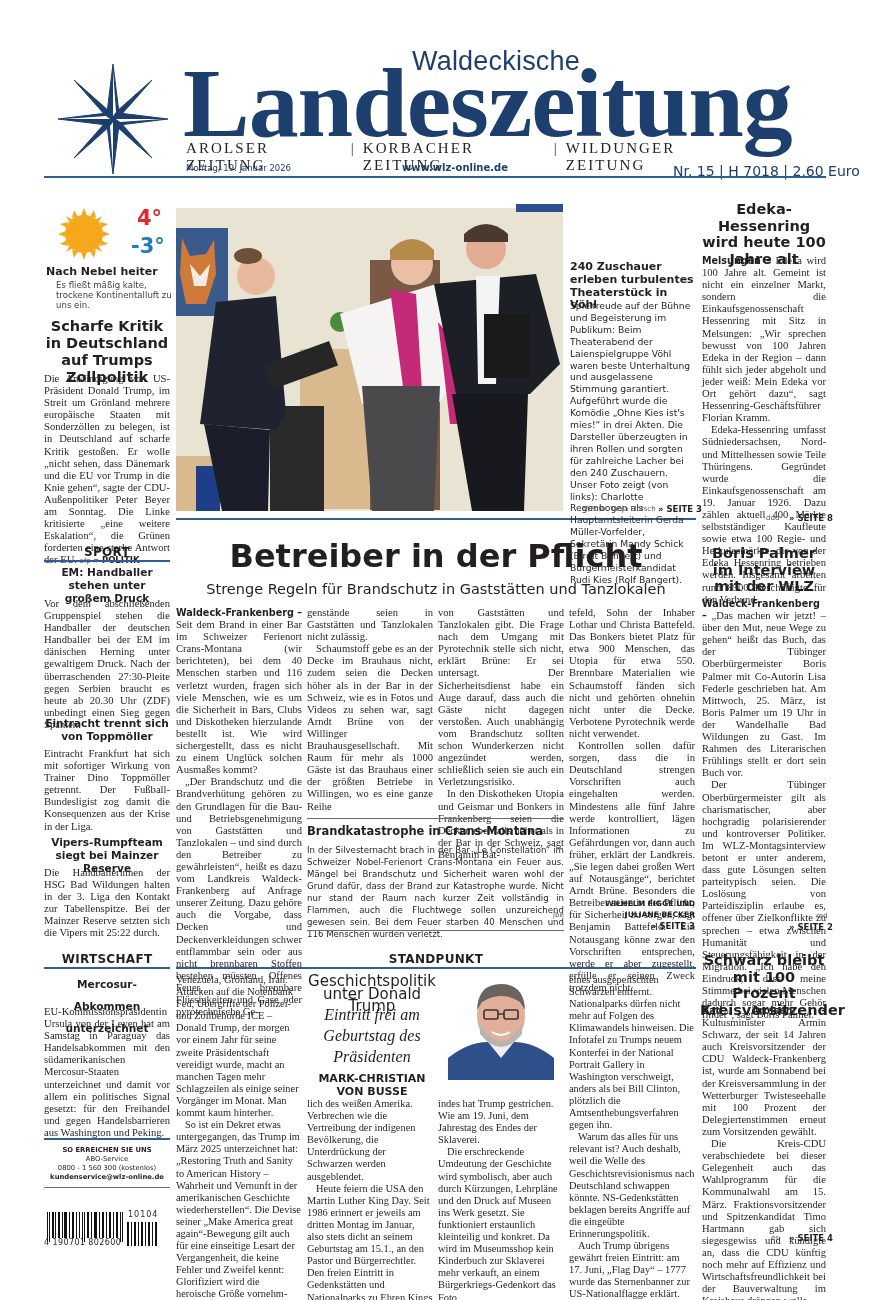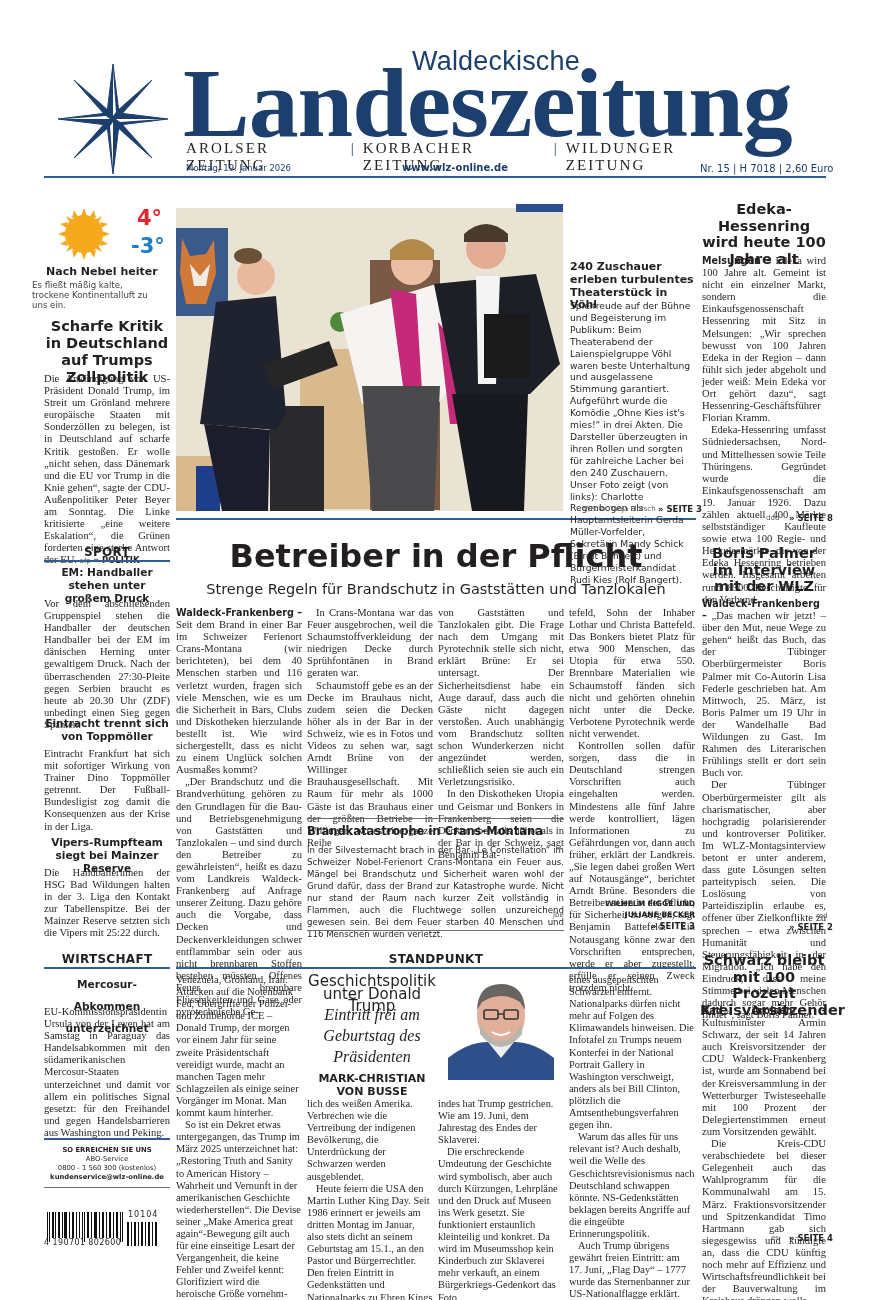--- a/index.html
+++ b/index.html
@@ -9,38 +9,38 @@
   .sans { font-family: "DejaVu Sans", sans-serif; }
 
   
   .logo-star { left: 58px; top: 64px; width: 110px; height: 110px; }
   .mast-small { left: 412px; top: 46px; font-family: Liberation Sans, sans-serif; font-size: 27px; color: #1d3f6e; letter-spacing: 0.2px; }
   .mast-big { left: 183px; top: 58px; font-family: "Liberation Serif", serif; font-weight: bold; font-size: 98px; line-height: 90px; color: #1d3f6e; letter-spacing: -1px; transform: scaleX(1.02); transform-origin: left; }
   .mast-sub { left: 186px; top: 140px; width: 560px; display: flex; gap: 0; font-family: "Liberation Serif", serif; font-size: 15px; letter-spacing: 2.1px; color: #231f20; }
   .mast-sub .sep { color: #1d3f6e; padding: 0 9px; letter-spacing: 0; }
   .meta-date { left: 186px; top: 163px; font-size: 8.5px; color: #1d3f6e; }
   .meta-url { left: 402px; top: 162px; font-size: 10px; font-weight: bold; color: #1d3f6e; }
-  .meta-issue { left: 700px; top: 163px; font-size: 10px; color: #1d3f6e; }
+  .meta-issue { left: 673px; top: 163px; font-size: 14px; color: #1d3f6e; }
   .rule-top { left: 44px; top: 176px; width: 782px; height: 2px; background: #2f5f94; }
 
   
   .body-text { font-family: "Liberation Serif", serif; font-size: 10.6px; line-height: 12.1px; text-align: justify; hyphens: manual; color: #231f20; }
   .body-sans { font-family: "DejaVu Sans", sans-serif; font-size: 9.6px; line-height: 12.3px; color: #231f20; }
   .hl { font-family: "DejaVu Sans", sans-serif; font-weight: bold; color: #231f20; text-align: center; }
   .kicker { font-family: "DejaVu Sans", sans-serif; font-weight: bold; }
   .ref { font-family: "DejaVu Sans", sans-serif; font-weight: bold; font-size: 8.5px; }
   .tiny { font-family: "DejaVu Sans", sans-serif; font-size: 7px; color: #555; }
   .indent { text-indent: 9px; }
 
   
   .sun { left: 58px; top: 208px; width: 52px; height: 52px; }
   .temp-hi { left: 137px; top: 206px; font-family: "DejaVu Sans", sans-serif; font-weight: bold; font-size: 21px; color: #e4262d; }
   .temp-lo { left: 131px; top: 234px; font-family: "DejaVu Sans", sans-serif; font-weight: bold; font-size: 21px; color: #1b7ec2; }
   .wx-title { left: 46px; top: 265px; font-family: "DejaVu Sans", sans-serif; font-weight: bold; font-size: 11px; }
-  .wx-text { left: 32px; top: 280px; width: 120px; font-family: "DejaVu Sans", sans-serif; font-size: 8.6px; line-height: 10px; color: #444; }
+  .wx-text { left: 56px; top: 280px; width: 120px; font-family: "DejaVu Sans", sans-serif; font-size: 8.6px; line-height: 10px; color: #444; }
 
   
   .section-label { font-family: "DejaVu Sans", sans-serif; font-weight: bold; font-size: 12px; text-align: center; color: #231f20; letter-spacing: 0.3px; }
   .section-rule { height: 2px; background: #2f5f94; }
   .thin-rule { height: 1px; background: #6d6e71; }
 
   
   .photo { left: 176px; top: 204px; width: 387px; height: 307px; overflow: hidden; background: #e9e4d6; }
   .photo-bar { left: 176px; top: 518px; width: 520px; height: 2px; background: #2f5f94; }
 
@@ -184,21 +184,21 @@
 
 <div class="abs hl" style="left:176px; top:537px; width:520px; font-size:32px; line-height:38px;">Betreiber in der Pflicht</div>
 <div class="abs" style="left:176px; top:581px; width:520px; text-align:center; font-family:'DejaVu Sans',sans-serif; font-size:14.5px;">Strenge Regeln für Brandschutz in Gaststätten und Tanzlokalen</div>
 
 <div class="abs body-text" style="left:176px; top:607px; width:126px;">
   <span class="kicker" style="font-size:9.6px;">Waldeck-Frankenberg –</span>
   <span>Seit dem Brand in einer Bar im Schweizer Ferienort Crans-Montana (wir berichteten), bei dem 40 Menschen starben und 116 verletzt wurden, fragen sich viele Menschen, wie es um die Sicherheit in Bars, Clubs und Diskotheken hierzulande bestellt ist. Wie wird sichergestellt, dass es nicht zu einem Unglück solchen Ausmaßes kommt?</span>
   <div class="indent">„Der Brandschutz und die Brandverhütung gehören zu den Grundlagen für die Bau- und Betriebsgenehmigung von Gaststätten und Tanzlokalen – und sind durch den Betreiber zu gewährleisten“, heißt es dazu vom Landkreis Waldeck-Frankenberg auf Anfrage unserer Zeitung. Dazu gehöre auch die Vorgabe, dass Decken und Deckenverkleidungen schwer entflammbar sein oder aus nicht brennbaren Stoffen bestehen müssten. Offenes Feuer, brennbare Flüssigkeiten und Gase oder pyrotechnische Ge-</div>
 </div>
 <div class="abs body-text" style="left:307px; top:607px; width:126px;">
-  <div class="indent">In Crans-Montana war das Feuer ausgebrochen, weil die Schaumstoffverkleidung der niedrigen Decke durch Sprühfontänen in Brand geraten war.</div>
+  <div>genstände seien in Gaststätten und Tanzlokalen nicht zulässig.</div>
   <div class="indent">Schaumstoff gebe es an der Decke im Brauhaus nicht, zudem seien die Decken höher als in der Bar in der Schweiz, wie es in Fotos und Videos zu sehen war, sagt Arndt Brüne von der Willinger Brauhausgesellschaft. Mit Raum für mehr als 1000 Gäste ist das Brauhaus einer der größten Betriebe in Willingen, wo es eine ganze Reihe</div>
 </div>
 <div class="abs body-text" style="left:438px; top:607px; width:126px;">
   <div>von Gaststätten und Tanzlokalen gibt. Die Frage nach dem Umgang mit Pyrotechnik stelle sich nicht, erklärt Brüne: Er sei untersagt. Der Sicherheitsdienst habe ein Auge darauf, dass auch die Gäste nicht dagegen verstoßen. Auch unabhängig vom Brandschutz sollten schon Wunderkerzen nicht angezündet werden, schließlich seien sie auch ein Verletzungsrisiko.</div>
   <div class="indent">In den Diskotheken Utopia und Geismar und Bonkers in Frankenberg seien die Decken ebenfalls höher als in der Bar in der Schweiz, sagt Benjamin Bat-</div>
 </div>
 <div class="abs body-text" style="left:569px; top:607px; width:126px;">
   <div>tefeld, Sohn der Inhaber Lothar und Christa Battefeld. Das Bonkers bietet Platz für etwa 900 Menschen, das Utopia für etwa 550. Brennbare Materialien wie Schaumstoff fänden sich nicht und gehörten ohnehin nicht unter die Decke. Verbotene Pyrotechnik werde nicht verwendet.</div>
   <div class="indent">Kontrollen sollen dafür sorgen, dass die in Deutschland strengen Vorschriften auch eingehalten werden. Mindestens alle fünf Jahre werde kontrolliert, lägen Informationen zu Gefährdungen vor, dann auch früher, erklärt der Landkreis. „Sie legen dabei großen Wert auf Notausgänge“, berichtet Arndt Brüne. Besonders die Betreiber seien in der Pflicht, für Sicherheit zu sorgen, sagt Benjamin Battefeld. Ein Notausgang könne zwar den Vorschriften entsprechen, werde er aber zugestellt, erfülle er seinen Zweck trotzdem nicht.</div>
 </div>

